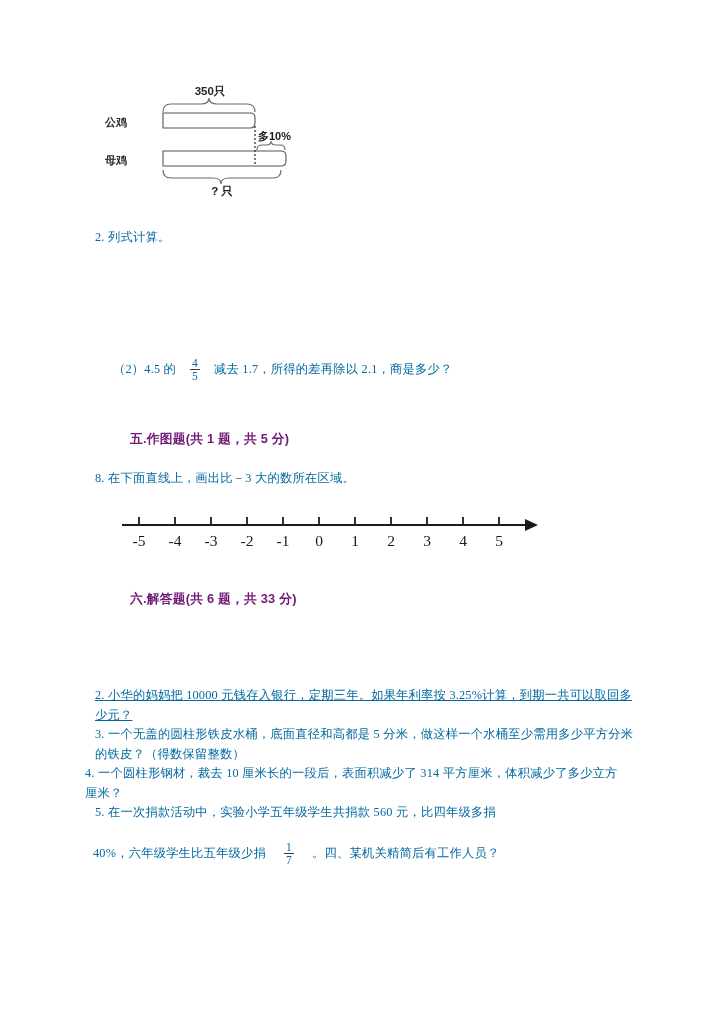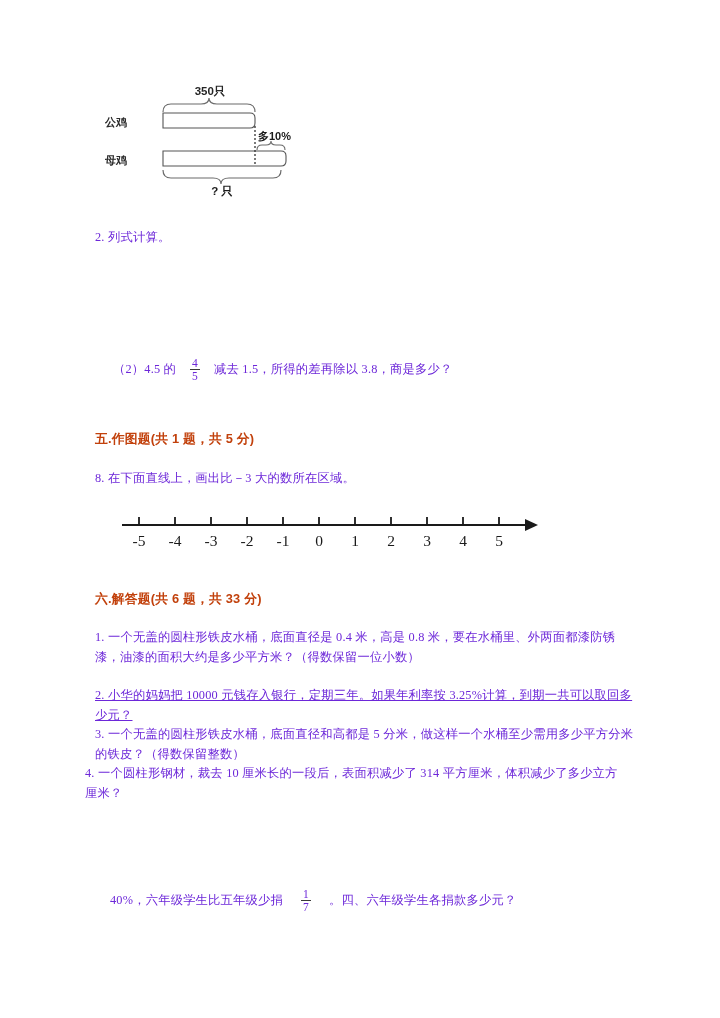--- a/index.html
+++ b/index.html
@@ -21,29 +21,30 @@
     width: 720px;
     height: 736px;
     background: #fff;
     box-sizing: border-box;
   }
 
   
   .body-text {
     font-size: 12.3px;
     line-height: 19.5px;
-    color: #6d28d9;
+    color: #0369a1;
     letter-spacing: 0.2px;
   }
   .section-head {
     font-size: 12.8px;
     font-weight: bold;
-    color: #c2410c;
+    color: #701a75;
     font-family: "Liberation Sans", "DejaVu Sans", sans-serif;
     letter-spacing: 0.2px;
+    margin-left: 35px;
   }
 
   
   .block { position: absolute; }
 
   
   #chicken-diagram {
     left: 105px;
     top: 82px;
     width: 250px;
@@ -106,21 +107,21 @@
       <text x="117" y="113" font-family="Liberation Sans, DejaVu Sans, sans-serif" font-size="11.5" font-weight="bold" fill="#1a1a1a" text-anchor="middle">? 只</text>
     </svg>
   </div>
 
   <div class="block body-text" style="left:95px; top:228px; width:560px;">
     <p class="para">2. 列式计算。</p>
   </div>
 
 
   <div class="block body-text" style="left:113px; top:358px; width:545px;">
-    <p class="para"><span>（2）</span><span>4.5 的</span><span class="frac" style="margin-left:14px;margin-right:14px;"><span class="num">4</span><span class="den">5</span></span><span>减去 1.5，所得的差再除以 3.8，商是多少？</span></p>
+    <p class="para"><span>（2）</span><span>4.5 的</span><span class="frac" style="margin-left:14px;margin-right:14px;"><span class="num">4</span><span class="den">5</span></span><span>减去 1.7，所得的差再除以 2.1，商是多少？</span></p>
   </div>
 
   <div class="block section-head" style="left:95px; top:431px; width:500px;">
     <span>五.作图题(共 1 题，共 5 分)</span>
   </div>
 
   <div class="block body-text" style="left:95px; top:469px; width:545px;">
     <p class="para">8. 在下面直线上，画出比－3 大的数所在区域。</p>
   </div>
 
@@ -158,34 +159,34 @@
         <text x="343" y="41">4</text>
         <text x="379" y="41">5</text>
       </g>
     </svg>
   </div>
 
   <div class="block section-head" style="left:95px; top:591px; width:500px;">
     <span>六.解答题(共 6 题，共 33 分)</span>
   </div>
 
-  <div class="block body-text" style="left:95px; top:628px; width:540px;">
-    <p class="para">1. 一个无盖的圆柱形铁皮水桶，底面直径是 0.4 米，高是 0.8 米，要在水桶里、外两面都漆防锈漆，油漆的面积大约是多少平方米？（得数保留一位小数）</p>
-  </div>
 
   <div class="block body-text" style="left:95px; top:686px; width:540px;text-decoration:underline;">
     <p class="para">2. 小华的妈妈把 10000 元钱存入银行，定期三年。如果年利率按 3.25%计算，到期一共可以取回多少元？</p>
   </div>
 
   <div class="block body-text" style="left:95px; top:725px; width:540px;">
     <p class="para">3. 一个无盖的圆柱形铁皮水桶，底面直径和高都是 5 分米，做这样一个水桶至少需用多少平方分米的铁皮？（得数保留整数）</p>
   </div>
 
   <div class="block body-text" style="left:85px; top:764px; width:540px;">
     <p class="para">4. 一个圆柱形钢材，裁去 10 厘米长的一段后，表面积减少了 314 平方厘米，体积减少了多少立方厘米？</p>
   </div>
 
+  <div class="block body-text" style="left:95px; top:803px; width:540px;">
+    <p class="para">5. 在一次捐款活动中，实验小学五年级学生共捐款 560 元，比四年级多捐</p>
+  </div>
 
-  <div class="block body-text" style="left:110px; top:842px; width:560px;margin-top:47px;">
-    <p class="para"><span>40%，六年级学生比五年级少捐</span><span class="frac" style="margin-left:18px;margin-right:18px;"><span class="num">1</span><span class="den">7</span></span><span>。四、六年级学生各捐款多少元？</span></p>
+  <div class="block body-text" style="left:93px; top:842px; width:560px;">
+    <p class="para"><span>40%，六年级学生比五年级少捐</span><span class="frac" style="margin-left:18px;margin-right:18px;"><span class="num">1</span><span class="den">7</span></span><span>。四、某机关精简后有工作人员？</span></p>
   </div>
 
 </div>
 
 </body></html>

